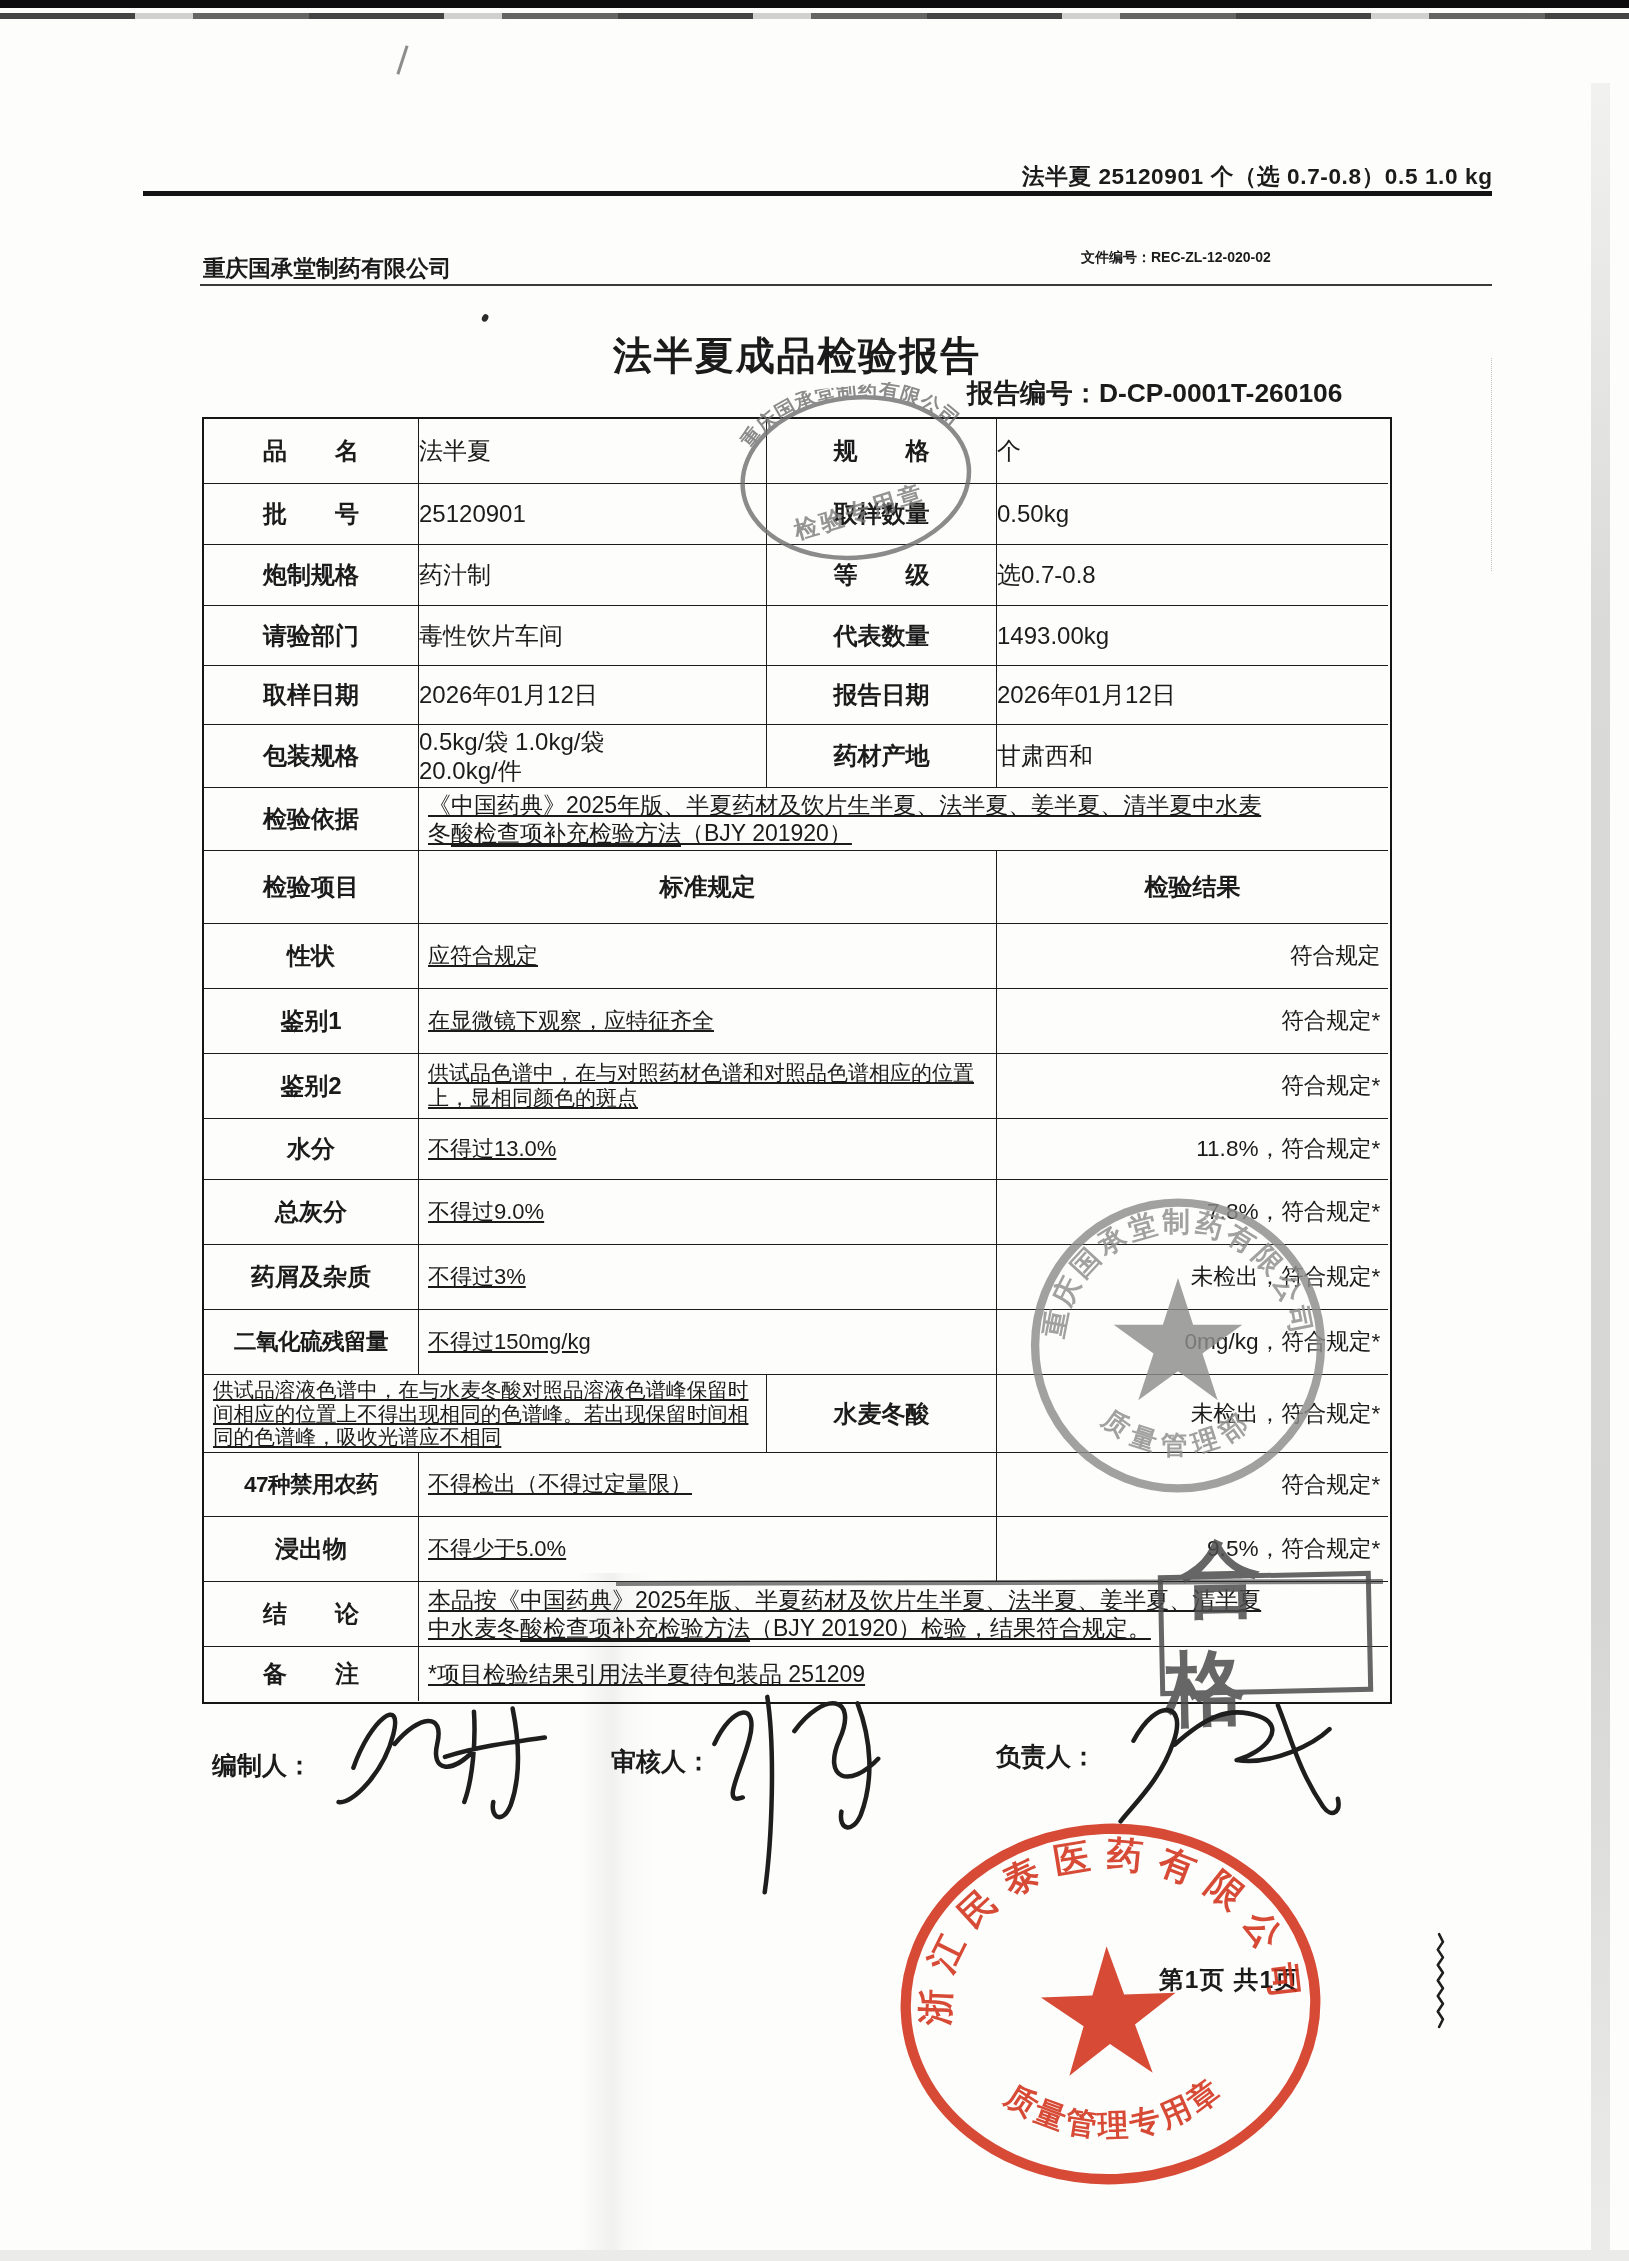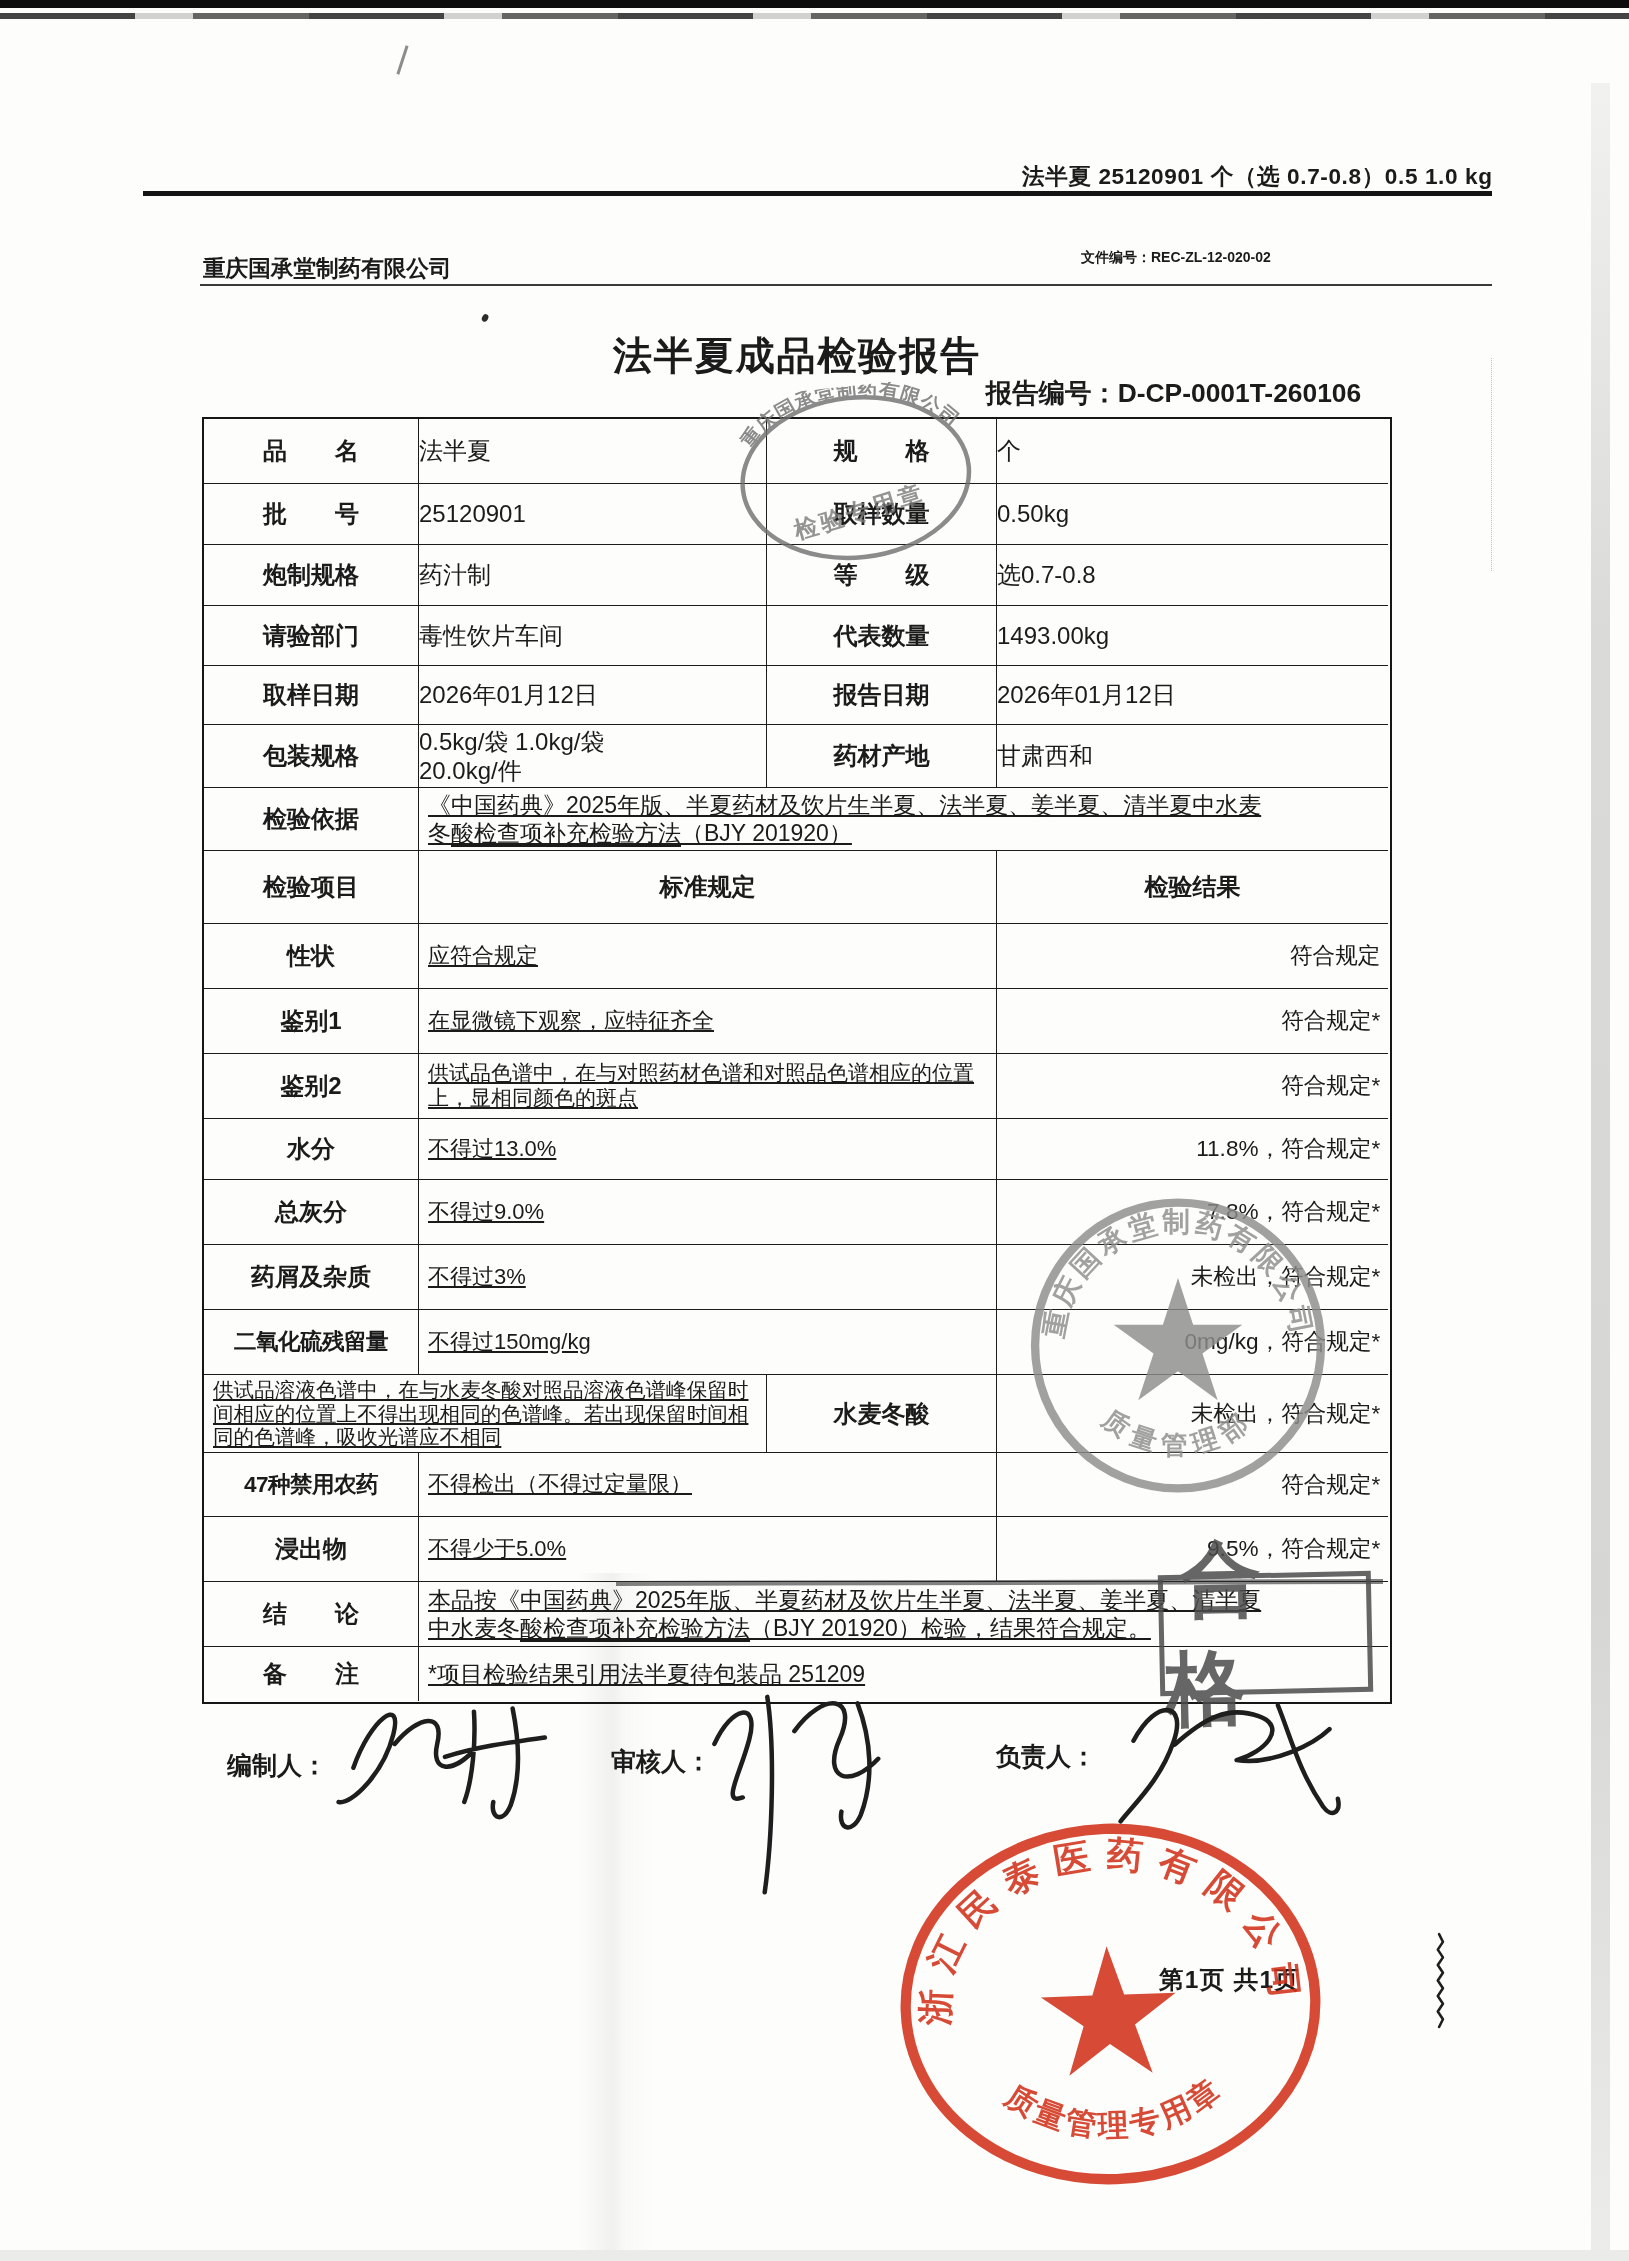--- a/index.html
+++ b/index.html
@@ -22,21 +22,21 @@
   .scan-dotted{left:1491px;top:358px;height:213px;width:0;border-left:1.9px dotted #8d8d8d;opacity:.55;}
   .scan-smear{left:616px;top:1580px;width:767px;height:5.2px;background:#2e2e2e;opacity:.6;transform:rotate(-.15deg);}
 
   
   .hdr-note{left:1022px;top:161px;font-size:22.6px;font-weight:700;letter-spacing:0.6px;}
   .rule-thick{left:143px;top:191px;width:1349px;height:4.5px;background:#141414;}
   .hdr-company{left:203px;top:253px;font-size:22.6px;font-weight:700;}
   .hdr-docno{left:1081px;top:249px;font-size:14px;font-weight:600;}
   .rule-thin{left:200px;top:284px;width:1292px;height:1.9px;background:#3a3a3a;}
   .doc-title{left:202px;top:329px;width:1190px;text-align:center;font-size:39px;font-weight:700;letter-spacing:1.9px;}
-  .report-no{left:967px;top:376px;width:413px;text-align:center;font-size:26.4px;font-weight:600;}
+  .report-no{left:967px;top:376px;width:413px;text-align:left;font-size:26.4px;font-weight:600;}
 
   
   .tbl{left:202px;top:417px;width:1190px;height:1287px;box-sizing:border-box;border:2.6px solid #161616;
        display:grid;grid-template-columns:215px 348px 230px 391px;
        grid-template-rows:65px 61px 61px 60px 59px 63px 63px 73px 65px 65px 65px 61px 65px 65px 65px 78px 64px 65px 65px 54px;}
   .cell{box-sizing:border-box;border-right:1.9px solid #1c1c1c;border-bottom:1.9px solid #1c1c1c;
         display:flex;flex-direction:column;justify-content:center;overflow:hidden;line-height:1.22;}
   .cell.nr{border-right:none;}
   .cell.nb{border-bottom:none;}
   .lbl{align-items:center;text-align:center;font-size:24px;font-weight:700;}
@@ -293,21 +293,21 @@
     <div class="cell lbl nb">
         <span>备　　注</span>
       </div>
     <div class="cell std sp3 nr nb" style="font-size:23px;">
         <span>*项目检验结果引用法半夏待包装品 251209</span>
       </div>
   </div>
 
   <div class="abs scan-smear"></div>
 
-  <div class="abs sig-lbl" style="left:227px;top:1749px;">编制人：</div>
+  <div class="abs sig-lbl" style="left:212px;top:1749px;">编制人：</div>
   <div class="abs sig-lbl" style="left:611px;top:1745px;">审核人：</div>
   <div class="abs sig-lbl" style="left:996px;top:1740px;">负责人：</div>
 
   <div class="abs pageno">第1页 共1页</div>
 
   <svg class="abs z2" style="left:727px;top:386px;opacity:.8;transform:rotate(-6deg);" width="258" height="187" viewBox="0 0 400 290">
     <ellipse cx="200" cy="142" rx="176" ry="124" fill="none" stroke="#6f6f6f" stroke-width="7"></ellipse>
     <path id="ovArc" d="M 28.1 174.6 A 178 126 0 1 1 371.9 174.6" fill="none"></path>
     <text font-size="31" fill="#6f6f6f" font-weight="700" letter-spacing="1">
       <textPath href="#ovArc" startOffset="50%" text-anchor="middle">重庆国承堂制药有限公司</textPath>

